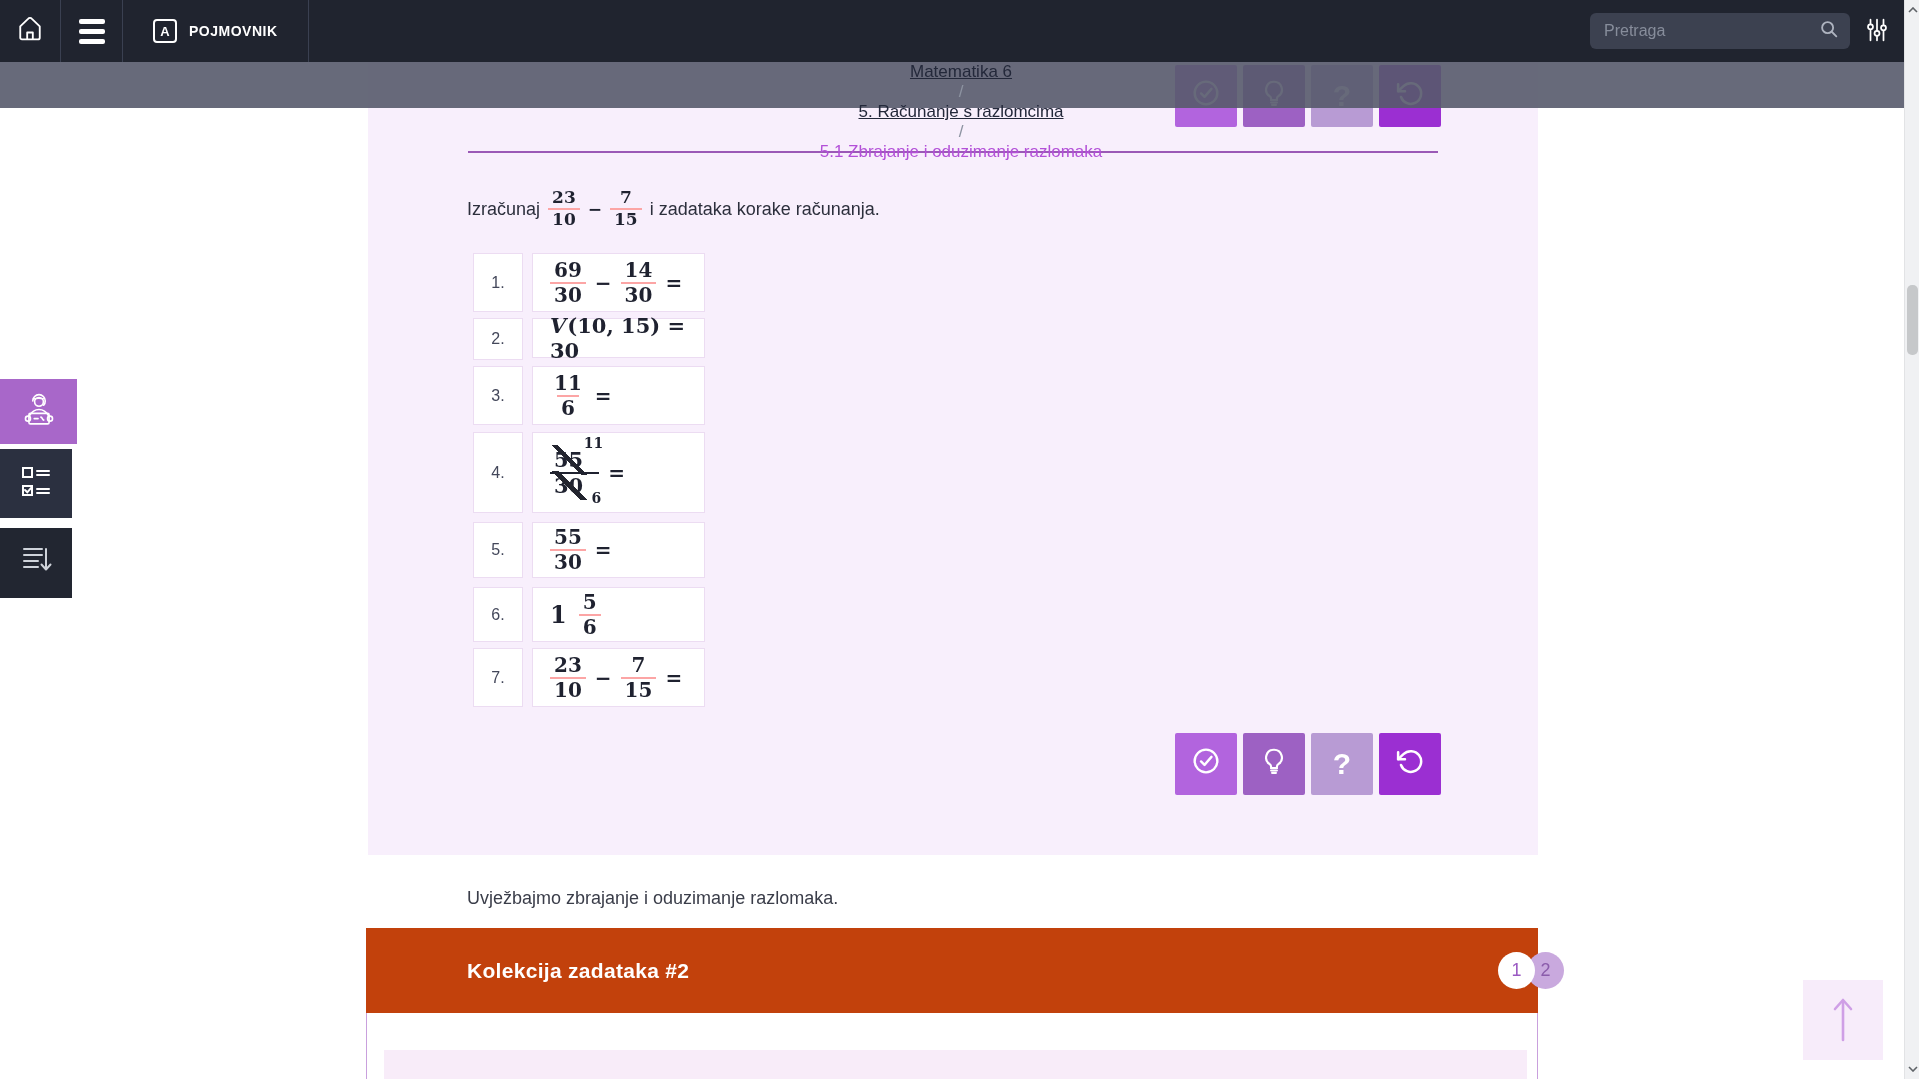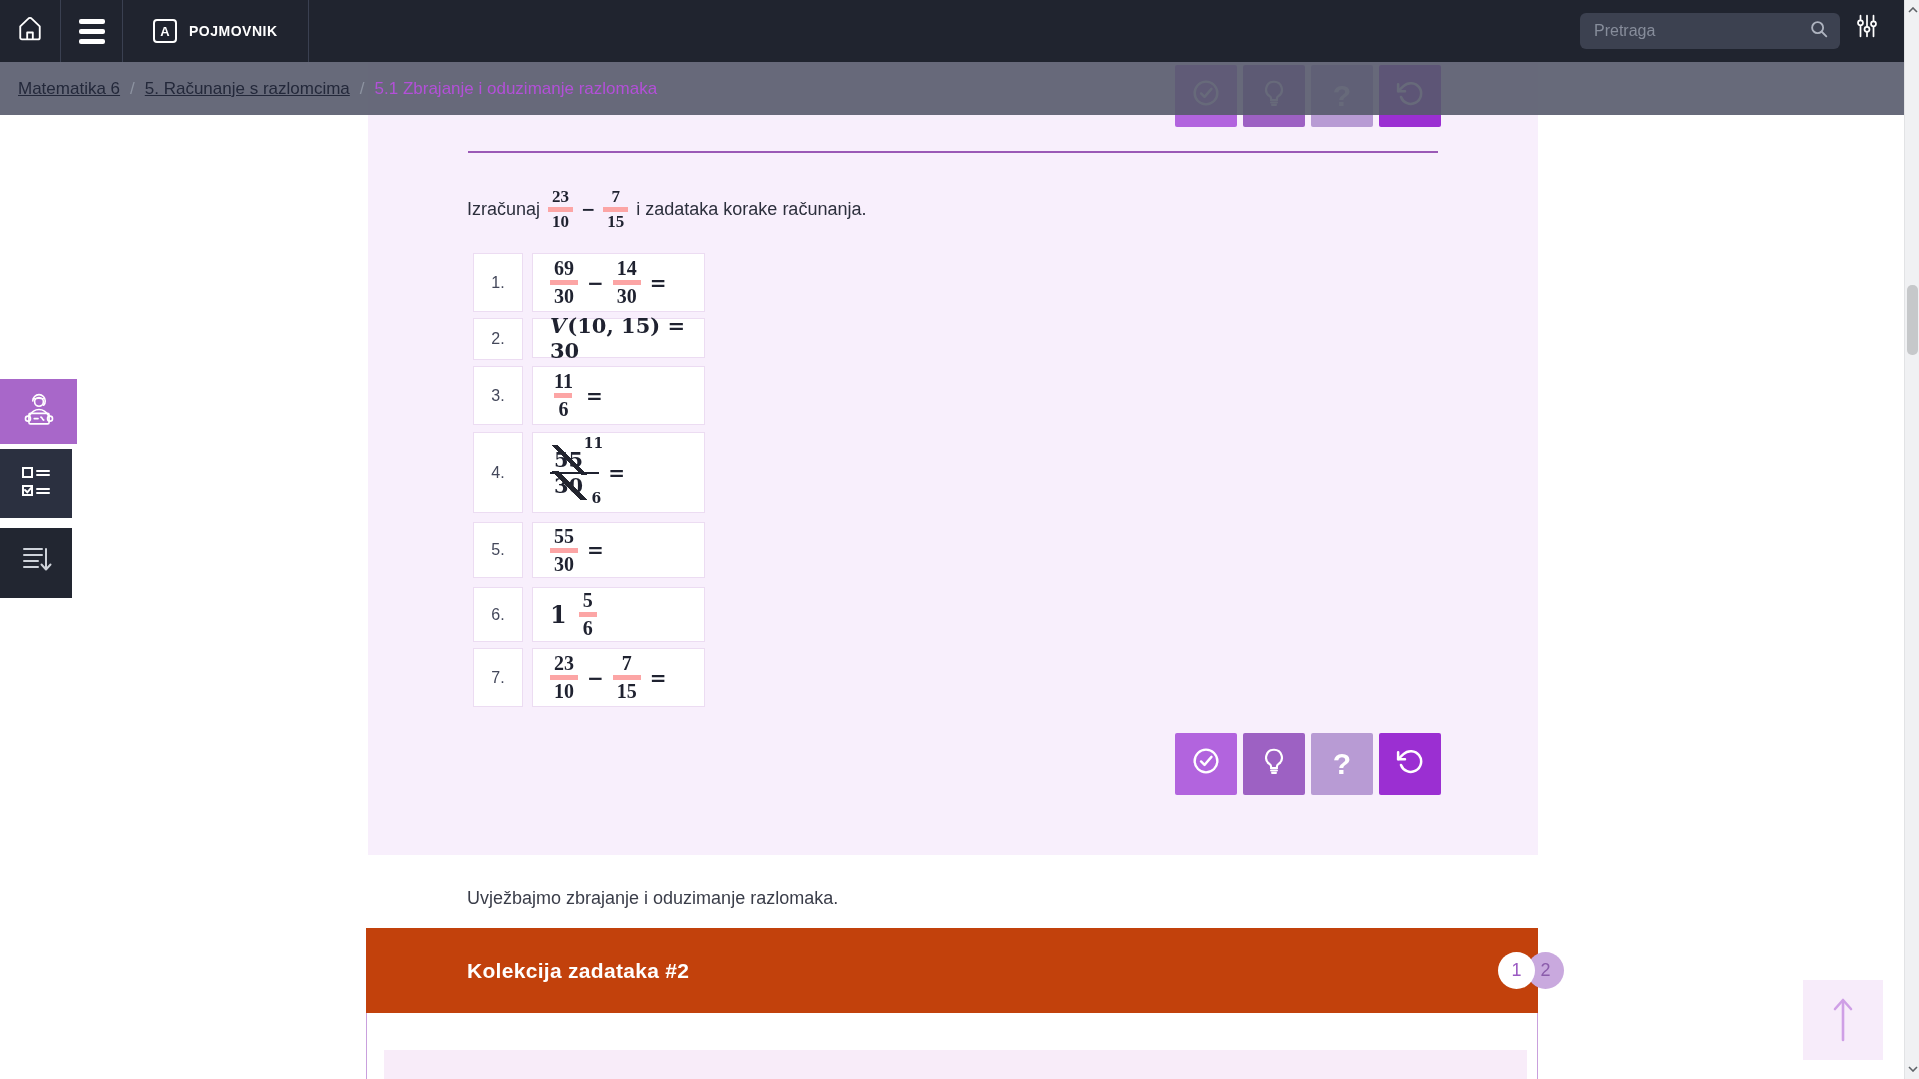--- a/index.html
+++ b/index.html
@@ -24,38 +24,38 @@
   .tb-menu { width: 62px; border-right: 1px solid #3a4051; }
   .hamburger { display: flex; flex-direction: column; gap: 5px; }
   .hamburger span { display: block; width: 26px; height: 5px; background: #fff; border-radius: 2px; }
   .tb-glossary { padding: 0 30px; border-right: 1px solid #3a4051; gap: 12px; }
   .a-box {
     width: 24px; height: 24px; border: 2px solid #fff; border-radius: 4px;
     color: #fff; font-size: 13px; font-weight: bold;
     display: flex; align-items: center; justify-content: center;
   }
   .glossary-label { color: #fff; font-size: 14px; font-weight: bold; letter-spacing: .5px; }
-  .tb-right { margin-left: auto; display: flex; align-items: flex-start; gap: 14px; padding-right: 24px; }
+  .tb-right { margin-left: auto; display: flex; align-items: center; gap: 14px; padding-right: 14px; }
   .searchbox {
     width: 260px; height: 36px; background: #3c4150; border-radius: 6px;
     display: flex; align-items: center; padding: 0 10px 0 14px;
   }
   .searchbox input {
     flex: 1; background: transparent; border: none; outline: none;
     color: #dde0e6; font-size: 16px; font-family: "Liberation Sans", sans-serif;
   }
   .searchbox input::placeholder { color: #878d9b; }
   .icon-btn { background: transparent; border: none; cursor: pointer; display: flex; align-items: center; }
 
   
   .breadcrumb {
-    position: absolute; left: 0; top: 62px; width: 1904px; height: 53px;
+    position: absolute; left: 0; top: 62px; width: 1904px; height: 46px;
     background: rgba(86, 90, 107, 0.90); z-index: 30;
     display: flex; align-items: center; padding-left: 18px;
-    font-size: 17px; color: #23283a;
+    font-size: 17px; color: #23283a; flex-direction: column;
   }
   .crumb-link { color: #23283a; text-decoration: underline; cursor: pointer; }
   .crumb-sep { color: #8d93a1; margin: 0 10px; }
   .crumb-active { color: #b350d8; font-weight: normal; }
 
   
   .task-card {
     position: absolute; left: 368px; top: 62px; width: 1170px; height: 793px;
     background: #f8effc; z-index: 5;
   }
@@ -66,22 +66,22 @@
     display: flex; align-items: center; gap: 8px; font-size: 18px; color: #2c2f3c;
   }
 
   
   .mathseq { display: inline-flex; align-items: center; gap: 9px; }
   .frac {
     display: inline-flex; flex-direction: column; align-items: center;
     font-family: "DejaVu Serif", serif; font-weight: bold; color: #1f2230;
     font-size: 20px; line-height: 1.15;
   }
-  .frac .den { border-top: 5px solid #fca5a5; }
-  .frac .num, .frac .den { padding: 0 4px; font-family: Liberation Serif, serif; }
+  .frac .den { border-top: 2px solid #fca5a5; }
+  .frac .num, .frac .den { padding: 0 4px; }
   .prompt .frac { font-size: 17px; }
   .mop, .meq { font-family: "DejaVu Serif", serif; font-weight: bold; color: #1f2230; font-size: 20px; }
   .prompt .mop { font-size: 17px; }
   .mtext { font-family: "DejaVu Serif", serif; font-weight: bold; color: #1f2230; font-size: 21px; }
   .mvar { font-style: italic; margin-right: 1px; }
   .mwhole { font-family: "DejaVu Serif", serif; font-weight: bold; color: #1f2230; font-size: 24px; margin-right: 3px; }
 
   
   .cfrac { display: inline-flex; flex-direction: column; align-items: center;
            font-family: "DejaVu Serif", serif; font-weight: bold; color: #1f2230;

